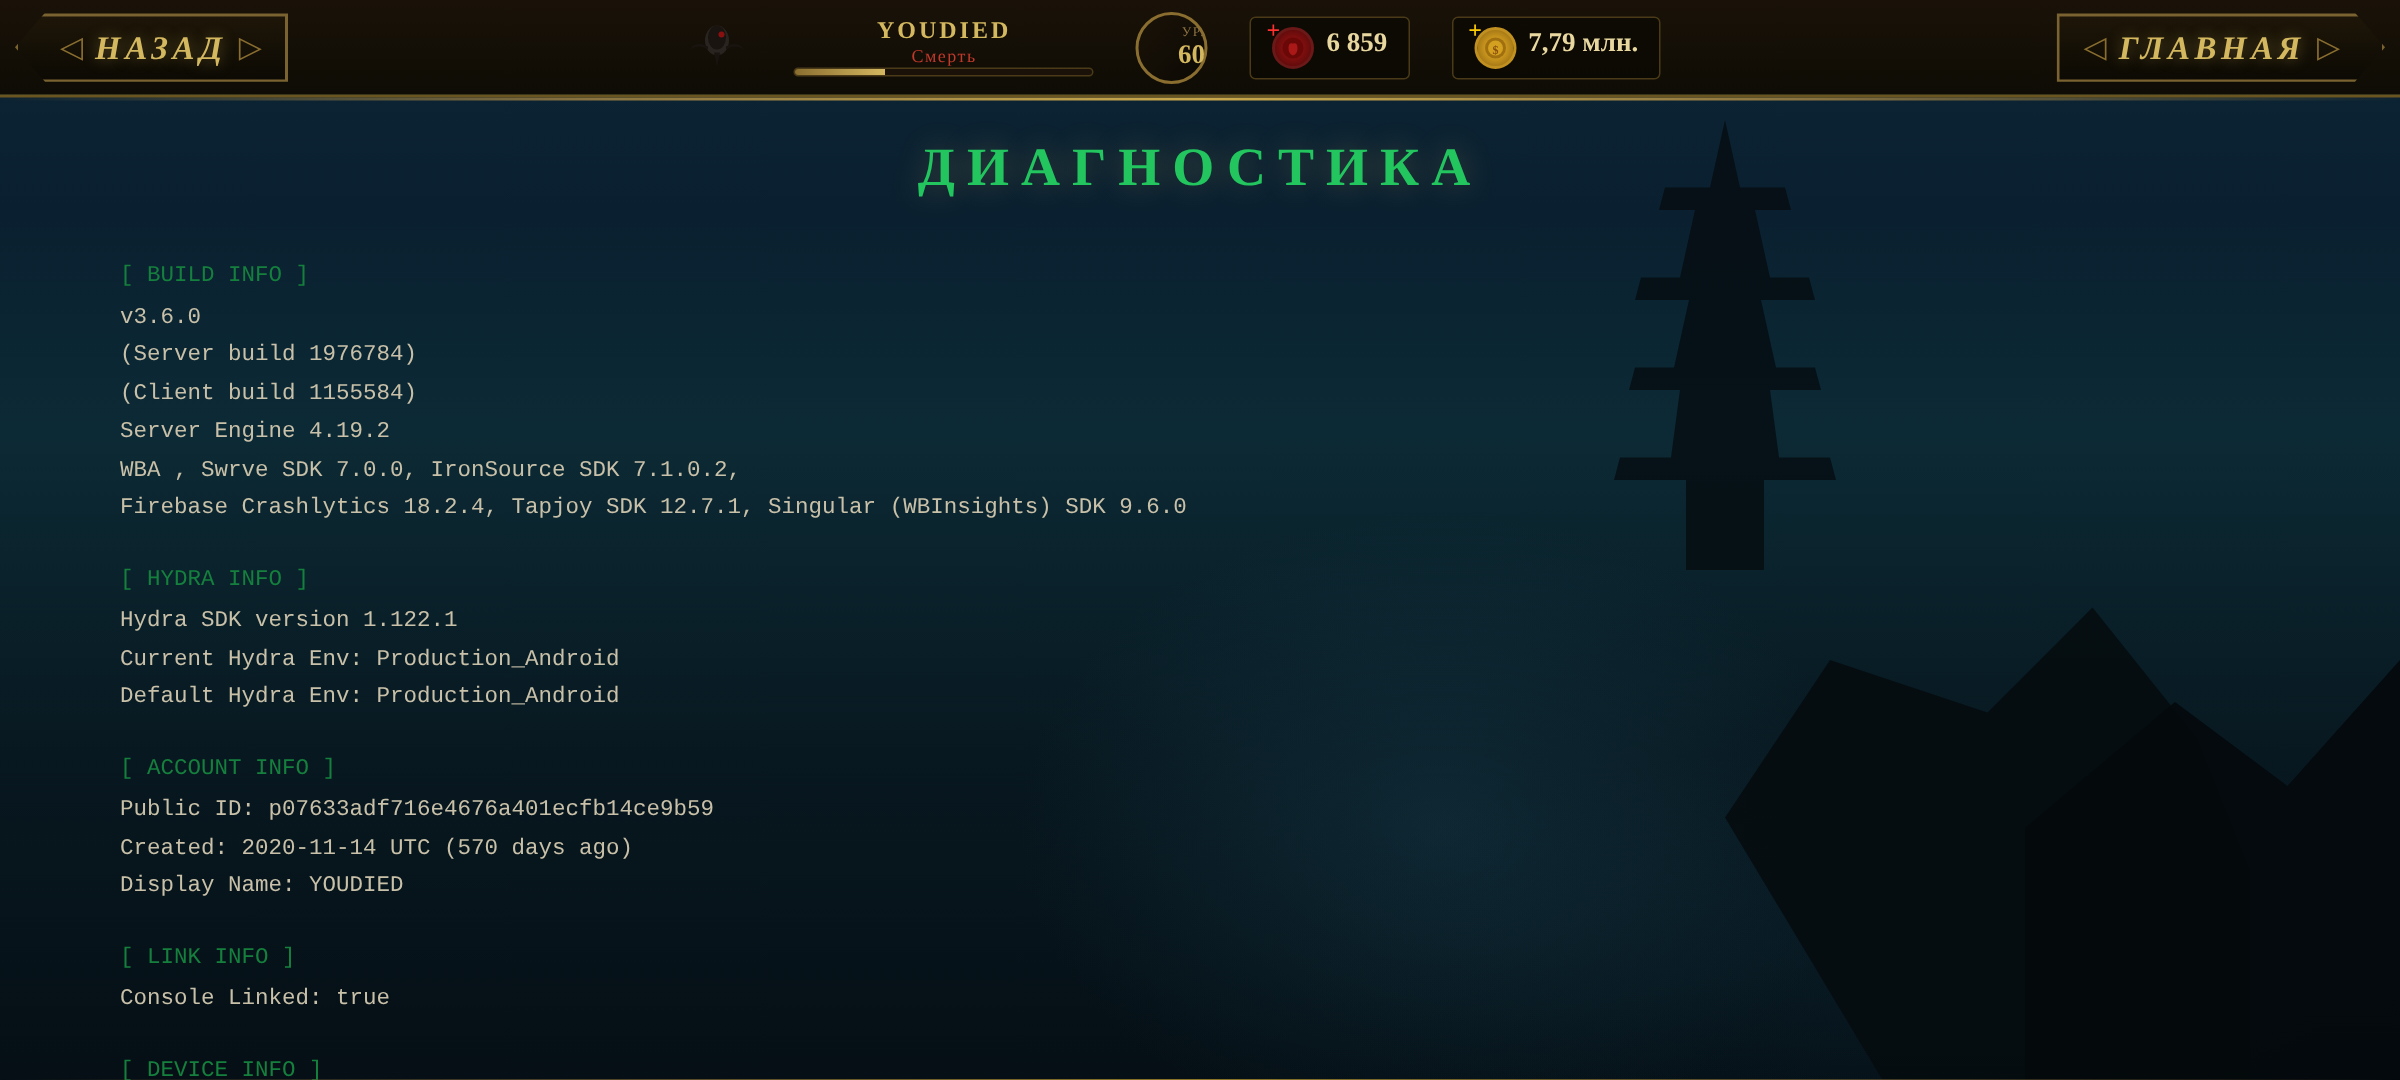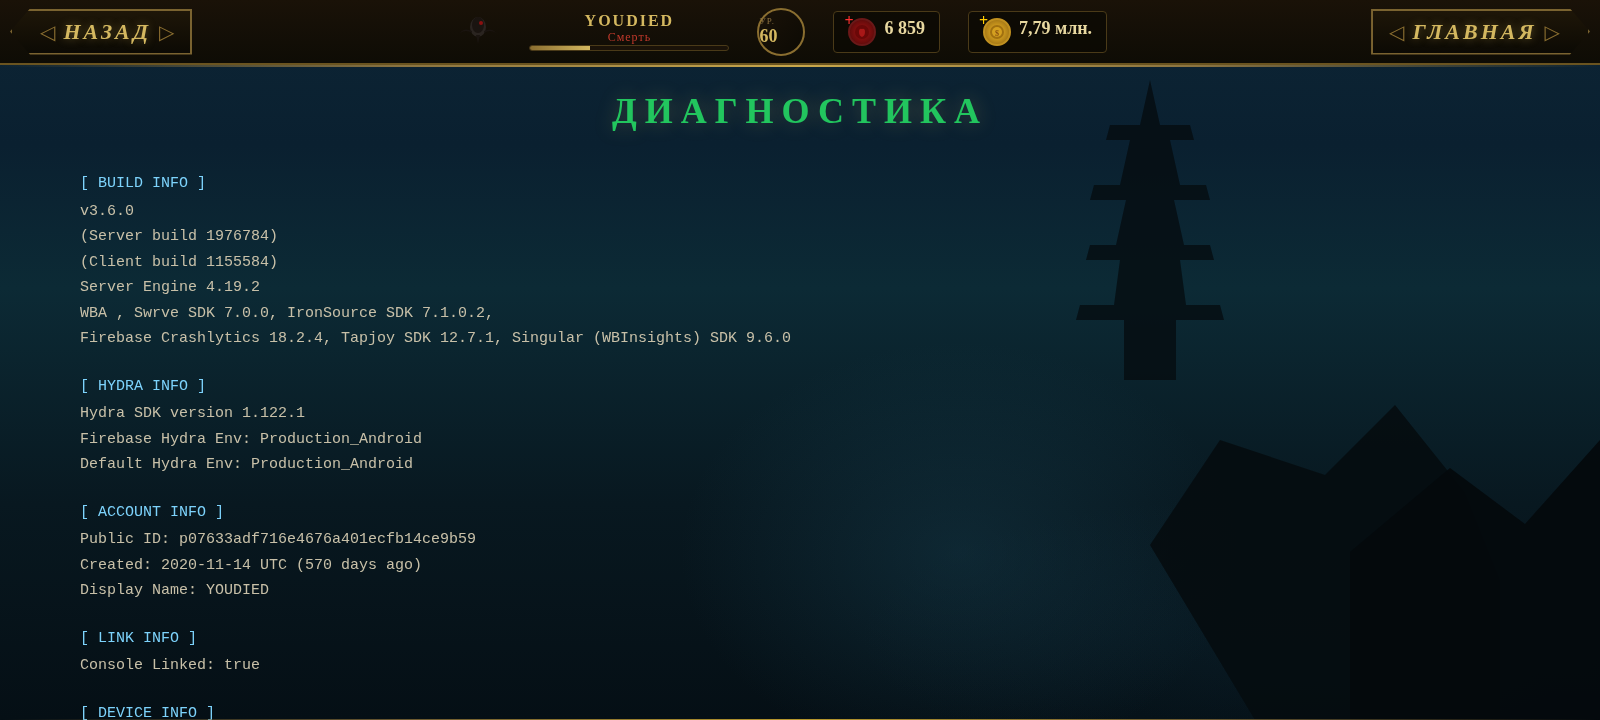--- a/index.html
+++ b/index.html
@@ -190,21 +190,21 @@
     }
 
     .level-badge {
       width: 48px;
       height: 48px;
       border-radius: 50%;
       border: 2px solid #8a6e30;
       background: linear-gradient(135deg, #1a1208 0%, #0c0a04 100%);
       display: flex;
       flex-direction: column;
-      align-items: flex-start;
+      align-items: flex-end;
       justify-content: center;
     }
 
     .level-label {
       font-size: 9px;
       color: #8a7040;
       letter-spacing: 1px;
     }
 
     .level-number {
@@ -317,21 +317,21 @@
 
     .diagnostics-text {
       padding: 10px 80px;
       font-family: 'Courier New', monospace;
       font-size: 15px;
       line-height: 1.7;
       color: #c8c0a8;
     }
 
     .section-header {
-      color: #7dd3fc;
+      color: #15803d;
       margin-top: 14px;
       margin-bottom: 2px;
     }
 
     .info-line {
       display: block;
     }
 
     .section-gap {
       display: block;
@@ -424,21 +424,21 @@
     <span class="info-line">(Server build 1976784)</span>
     <span class="info-line">(Client build 1155584)</span>
     <span class="info-line">Server Engine 4.19.2</span>
     <span class="info-line">WBA , Swrve SDK 7.0.0, IronSource SDK 7.1.0.2,</span>
     <span class="info-line"> Firebase Crashlytics 18.2.4, Tapjoy SDK 12.7.1, Singular (WBInsights) SDK 9.6.0</span>
 
     <span class="section-gap"></span>
 
     <span class="section-header info-line">[ HYDRA INFO ]</span>
     <span class="info-line">Hydra SDK version 1.122.1</span>
-    <span class="info-line">Firebase Hydra Env:  Production_Android</span>
+    <span class="info-line">Current Hydra Env:  Production_Android</span>
     <span class="info-line">Default Hydra Env:  Production_Android</span>
 
     <span class="section-gap"></span>
 
     <span class="section-header info-line">[ ACCOUNT INFO ]</span>
     <span class="info-line">Public ID:  p07633adf716e4676a401ecfb14ce9b59</span>
     <span class="info-line">Created: 2020-11-14 UTC (570 days ago)</span>
     <span class="info-line">Display Name:  YOUDIED</span>
 
     <span class="section-gap"></span>

